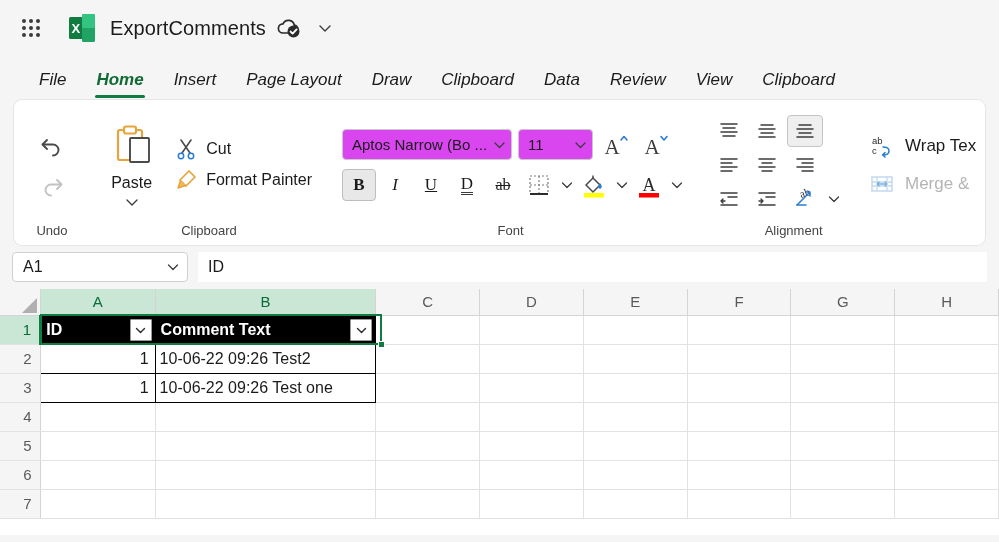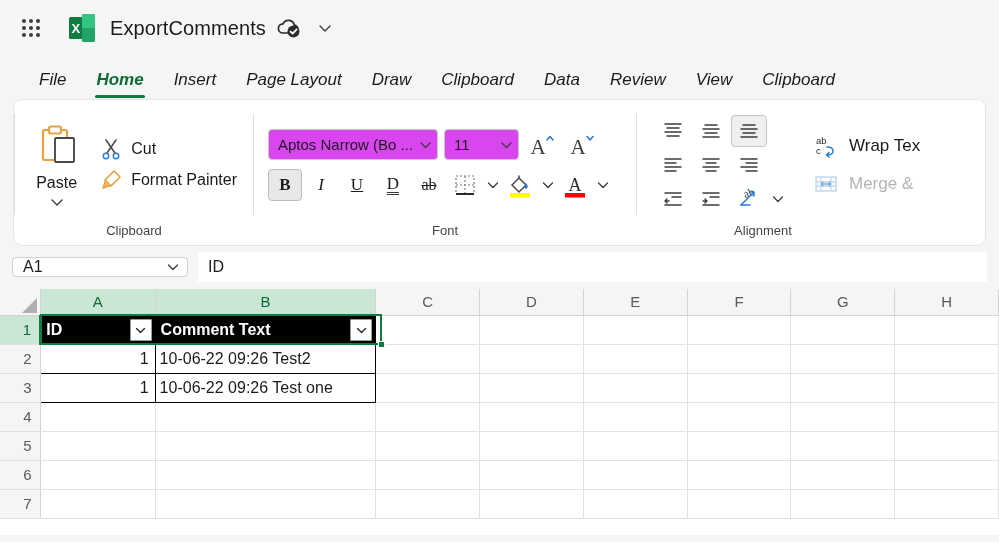--- a/index.html
+++ b/index.html
@@ -157,21 +157,21 @@
     font-size: 17px; padding: 4px 6px; border-radius:4px; cursor:pointer; white-space:nowrap;
   }
   .wrap-item.disabled { color:#b4b4b4; cursor: default; }
 
   
   .formula-bar {
     height: 44px; display: flex; align-items: center;
     padding: 0 12px; gap: 10px; background: #f5f5f5;
   }
   .namebox {
-    width: 176px; height: 20px;
+    width: 176px; height: 30px;
     border: 1px solid #d0d0d0; border-radius: 4px; background: #fff;
     display:flex; align-items:center; padding: 0 6px 0 10px;
     font-size: 16px; cursor: text;
   }
   .namebox .nv { flex:1; }
   .fx-group { display:flex; align-items:center; gap: 4px; }
   .fx-btn {
     width: 34px; height: 30px; display:flex; align-items:center; justify-content:center;
     cursor:pointer; border-radius: 3px;
   }
@@ -295,20 +295,39 @@
   <div class="tab">Clipboard</div>
   <div class="tab">Data</div>
   <div class="tab">Review</div>
   <div class="tab">View</div>
   <div class="tab">Clipboard</div>
 </div>
 
 <div class="ribbon-shell">
 <div class="ribbon">
 
+  <div class="grp" style="width:86px;">
+    <div class="grp-body" style="justify-content:center;">
+      <div class="undo-col">
+        <div class="icon-btn">
+          <svg width="26" height="24" viewBox="0 0 26 24">
+            <path d="M8 7 L3.5 11.5 L8 16" fill="none" stroke="#4a4a4a" stroke-width="1.9" stroke-linecap="round" stroke-linejoin="round"></path>
+            <path d="M3.8 11.5 H14 a5.5 5.5 0 0 1 0 11" fill="none" stroke="#4a4a4a" stroke-width="1.9" stroke-linecap="round"></path>
+          </svg>
+        </div>
+        <div class="icon-btn disabled">
+          <svg width="26" height="24" viewBox="0 0 26 24">
+            <path d="M18 7 L22.5 11.5 L18 16" fill="none" stroke="#c2c2c2" stroke-width="1.9" stroke-linecap="round" stroke-linejoin="round"></path>
+            <path d="M22.2 11.5 H12 a5.5 5.5 0 0 0 0 11" fill="none" stroke="#c2c2c2" stroke-width="1.9" stroke-linecap="round"></path>
+          </svg>
+        </div>
+      </div>
+    </div>
+    <div class="grp-label">Undo</div>
+  </div>
 
   <div class="sep"></div>
 
   <div class="grp" style="width:238px;">
     <div class="grp-body">
       <div class="paste-col">
         <svg width="50" height="48" viewBox="0 0 50 48">
           <rect x="11" y="6" width="24" height="30" rx="2" fill="#ffffff" stroke="#e8a33d" stroke-width="2.2"></rect>
           <rect x="17" y="2.5" width="12" height="7" rx="2" fill="#ffffff" stroke="#e8a33d" stroke-width="2.2"></rect>
           <rect x="23" y="14" width="19" height="24" rx="1" fill="#ffffff" stroke="#4a4a4a" stroke-width="1.9"></rect>

